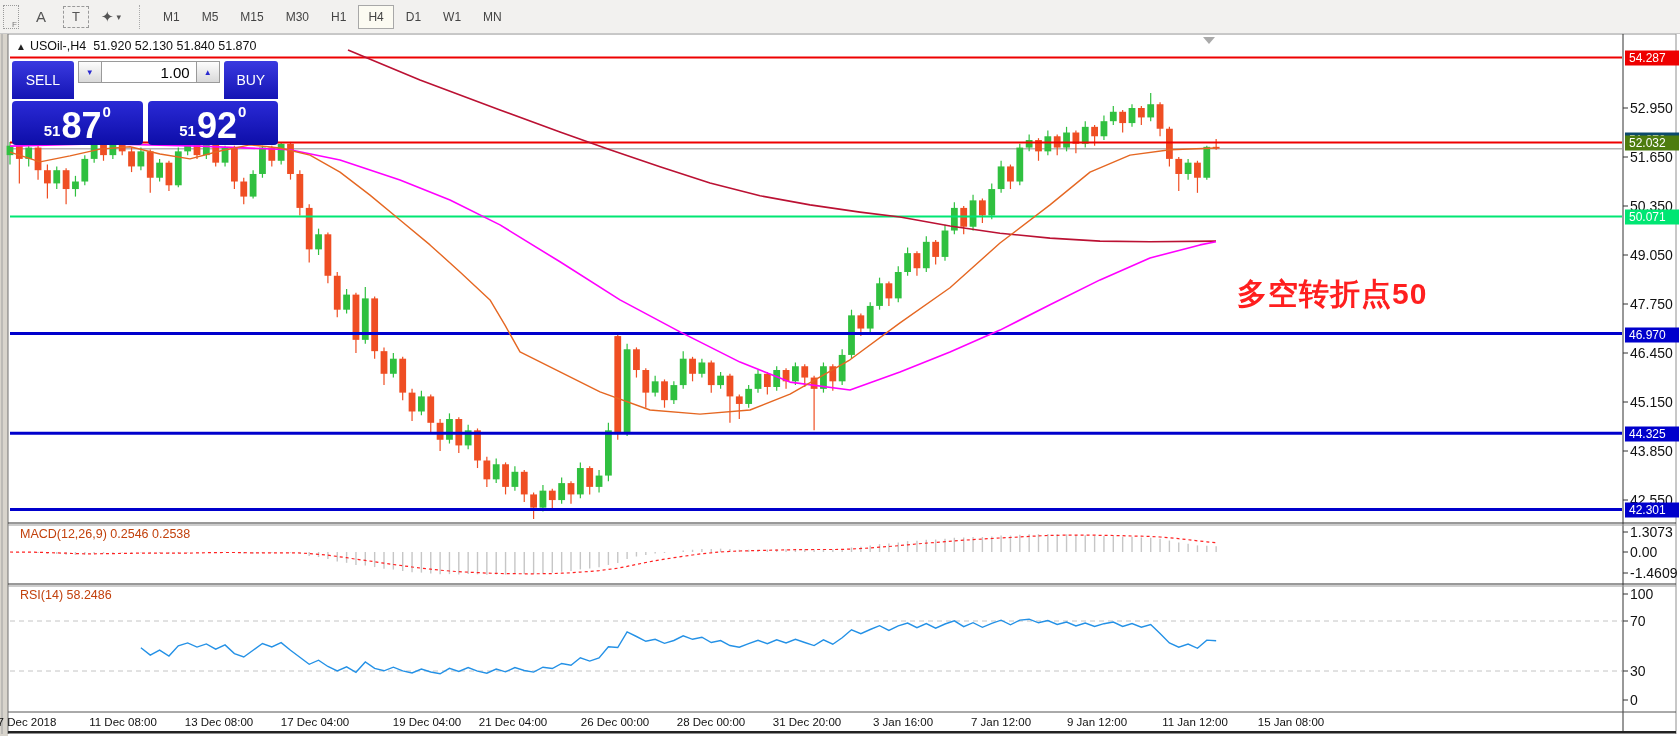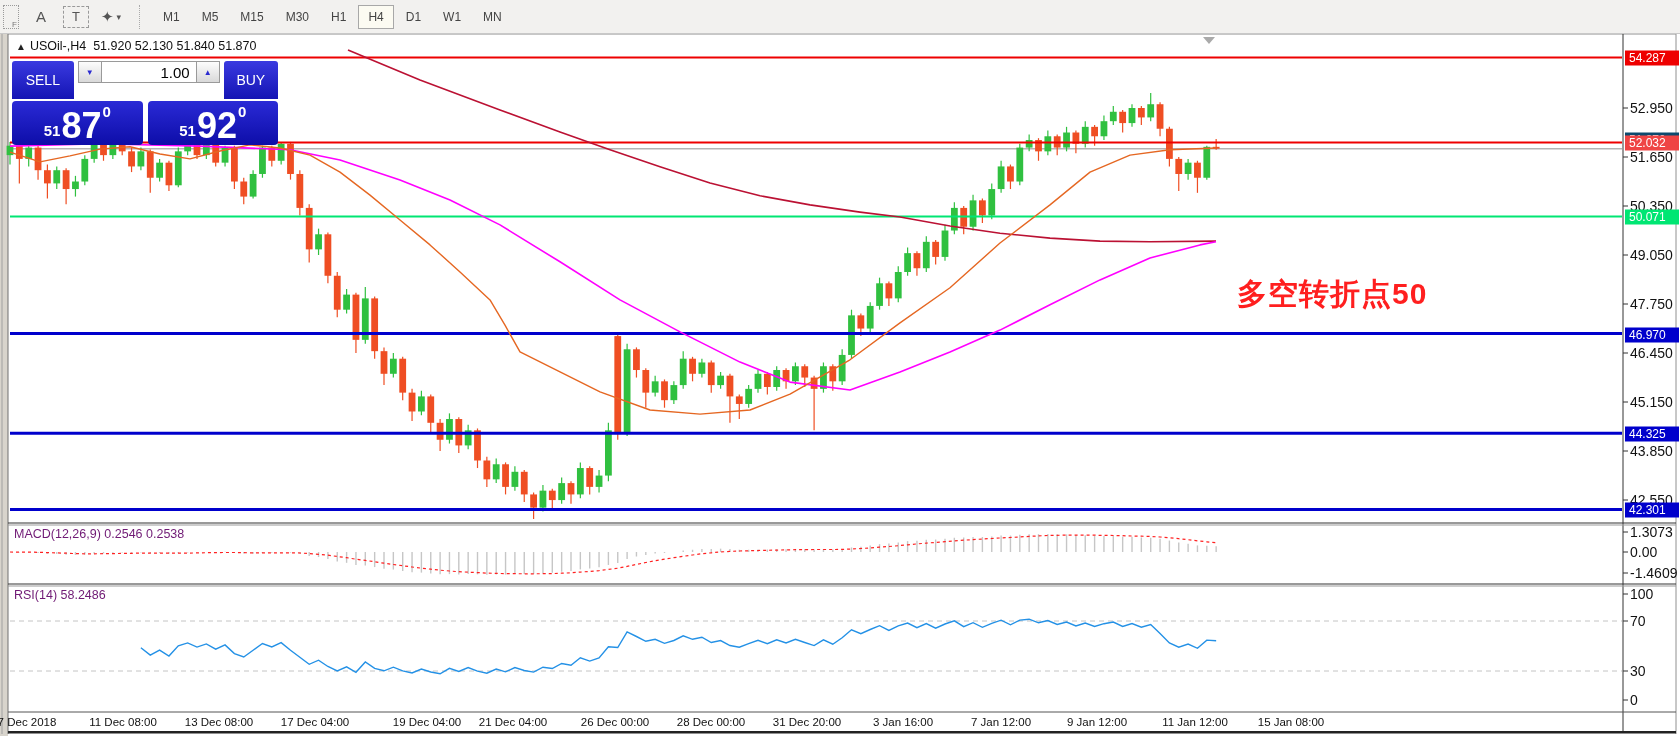--- a/index.html
+++ b/index.html
@@ -26,21 +26,21 @@
   #spinWrap{display:flex;height:22px;margin-left:4px;}
   .spin{width:22px;background:linear-gradient(#fdfdfd,#d9d9d9);border:1px solid #9a9a9a;display:flex;align-items:center;justify-content:center;font-size:8px;color:#2a2ad0;}
   #volInput{width:82px;border:1px solid #9a9a9a;border-left:none;border-right:none;font-size:15px;text-align:right;padding:8px 6px;font-family:"Liberation Sans",sans-serif;}
   #tpRow2{display:flex;margin-top:2px;height:44px;}
   .bigPrice{flex:1;background:linear-gradient(#2a2ad6,#0d0da8);border-radius:4px;color:#fff;display:flex;align-items:flex-end;justify-content:center;padding-bottom:2px;}
   .bigPrice+.bigPrice{margin-left:5px;}
   .bp-small{font-size:15px;font-weight:bold;margin-bottom:4px;}
   .bp-big{font-size:36px;font-weight:bold;line-height:34px;margin:0 1px;}
   .bp-sup{font-size:15px;font-weight:bold;align-self:flex-start;margin-top:2px;}
   
-  .indLabel{position:absolute;left:14px;font-size:12.5px;color:#701a75;z-index:8;}
+  .indLabel{position:absolute;left:20px;font-size:12.5px;color:#c2410c;z-index:8;}
   
   #annotation{position:absolute;font-size:30px;font-weight:bold;z-index:9;letter-spacing:1px;}
   
   .ptick{position:absolute;left:1630px;font-size:14px;color:#111;transform:translateY(-50%);z-index:7;}
   .pbadge{position:absolute;left:1625px;width:50px;height:15px;font-size:12px;color:#fff;line-height:15px;padding-left:4px;transform:translateY(-50%);z-index:8;}
   .tlabel{position:absolute;top:716px;font-size:11.5px;color:#111;transform:translateX(-50%);white-space:nowrap;z-index:7;}
   svg{position:absolute;left:0;top:0;z-index:4;}
 </style>
 </head>
 <body>
@@ -567,21 +567,21 @@
       <div class="ptick" style="top: 500px;">42.550</div>
       <div class="ptick" style="top: 532px;">1.3073</div>
       <div class="ptick" style="top: 552px;">0.00</div>
       <div class="ptick" style="top: 573px;">-1.4609</div>
       <div class="ptick" style="top: 594px;">100</div>
       <div class="ptick" style="top: 621px;">70</div>
       <div class="ptick" style="top: 671px;">30</div>
       <div class="ptick" style="top: 700px;">0</div>
       <div class="pbadge" style="top: 140px; background: #0c4a6e;">51.870</div>
       <div class="pbadge" style="top: 58px; background: rgb(238, 0, 0);">54.287</div>
-      <div class="pbadge" style="top: 143px; background: #ef4444;">52.032</div>
+      <div class="pbadge" style="top: 143px; background: #4d7c0f;">52.032</div>
       <div class="pbadge" style="top: 217px; background: rgb(0, 230, 115);">50.071</div>
       <div class="pbadge" style="top: 335px; background: rgb(0, 0, 204);">46.970</div>
       <div class="pbadge" style="top: 434px; background: rgb(0, 0, 204);">44.325</div>
       <div class="pbadge" style="top: 510px; background: rgb(0, 0, 204);">42.301</div>
     </div>
   <div id="timeAxis">
       <div class="tlabel" style="left: 27px;">7 Dec 2018</div>
       <div class="tlabel" style="left: 123px;">11 Dec 08:00</div>
       <div class="tlabel" style="left: 219px;">13 Dec 08:00</div>
       <div class="tlabel" style="left: 315px;">17 Dec 04:00</div>

